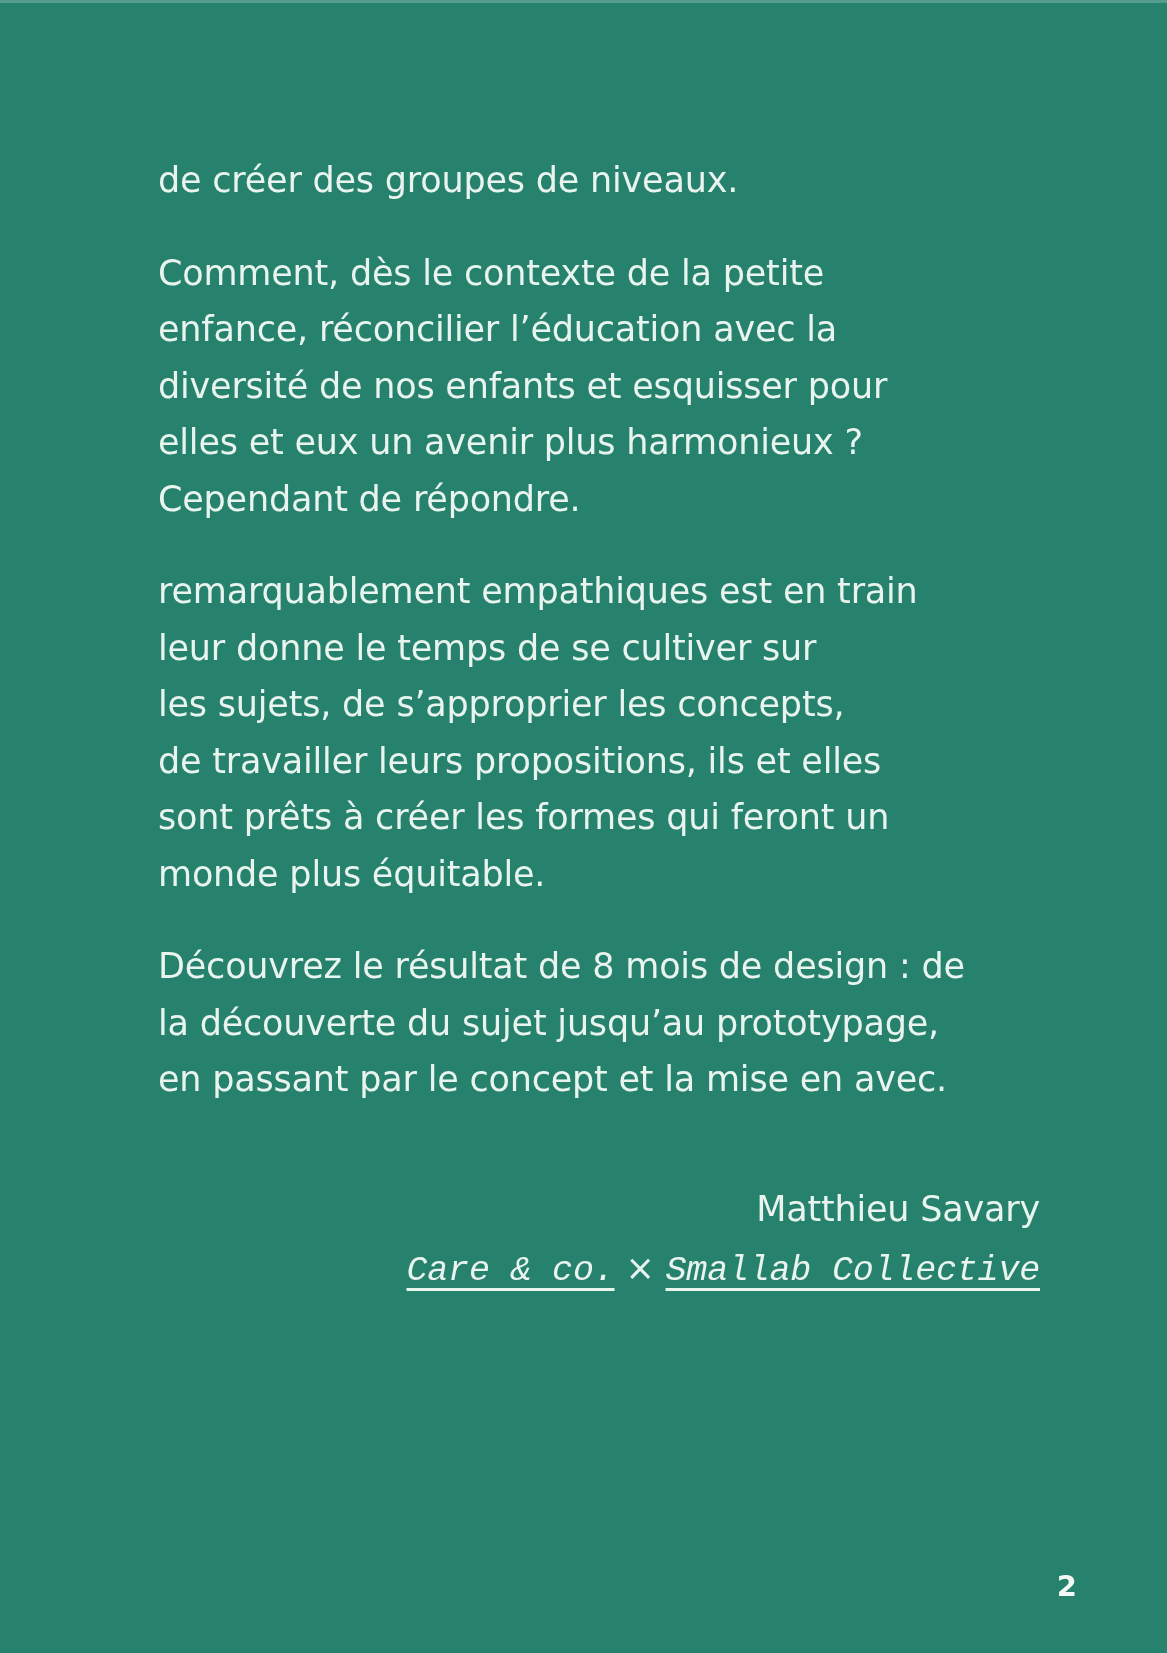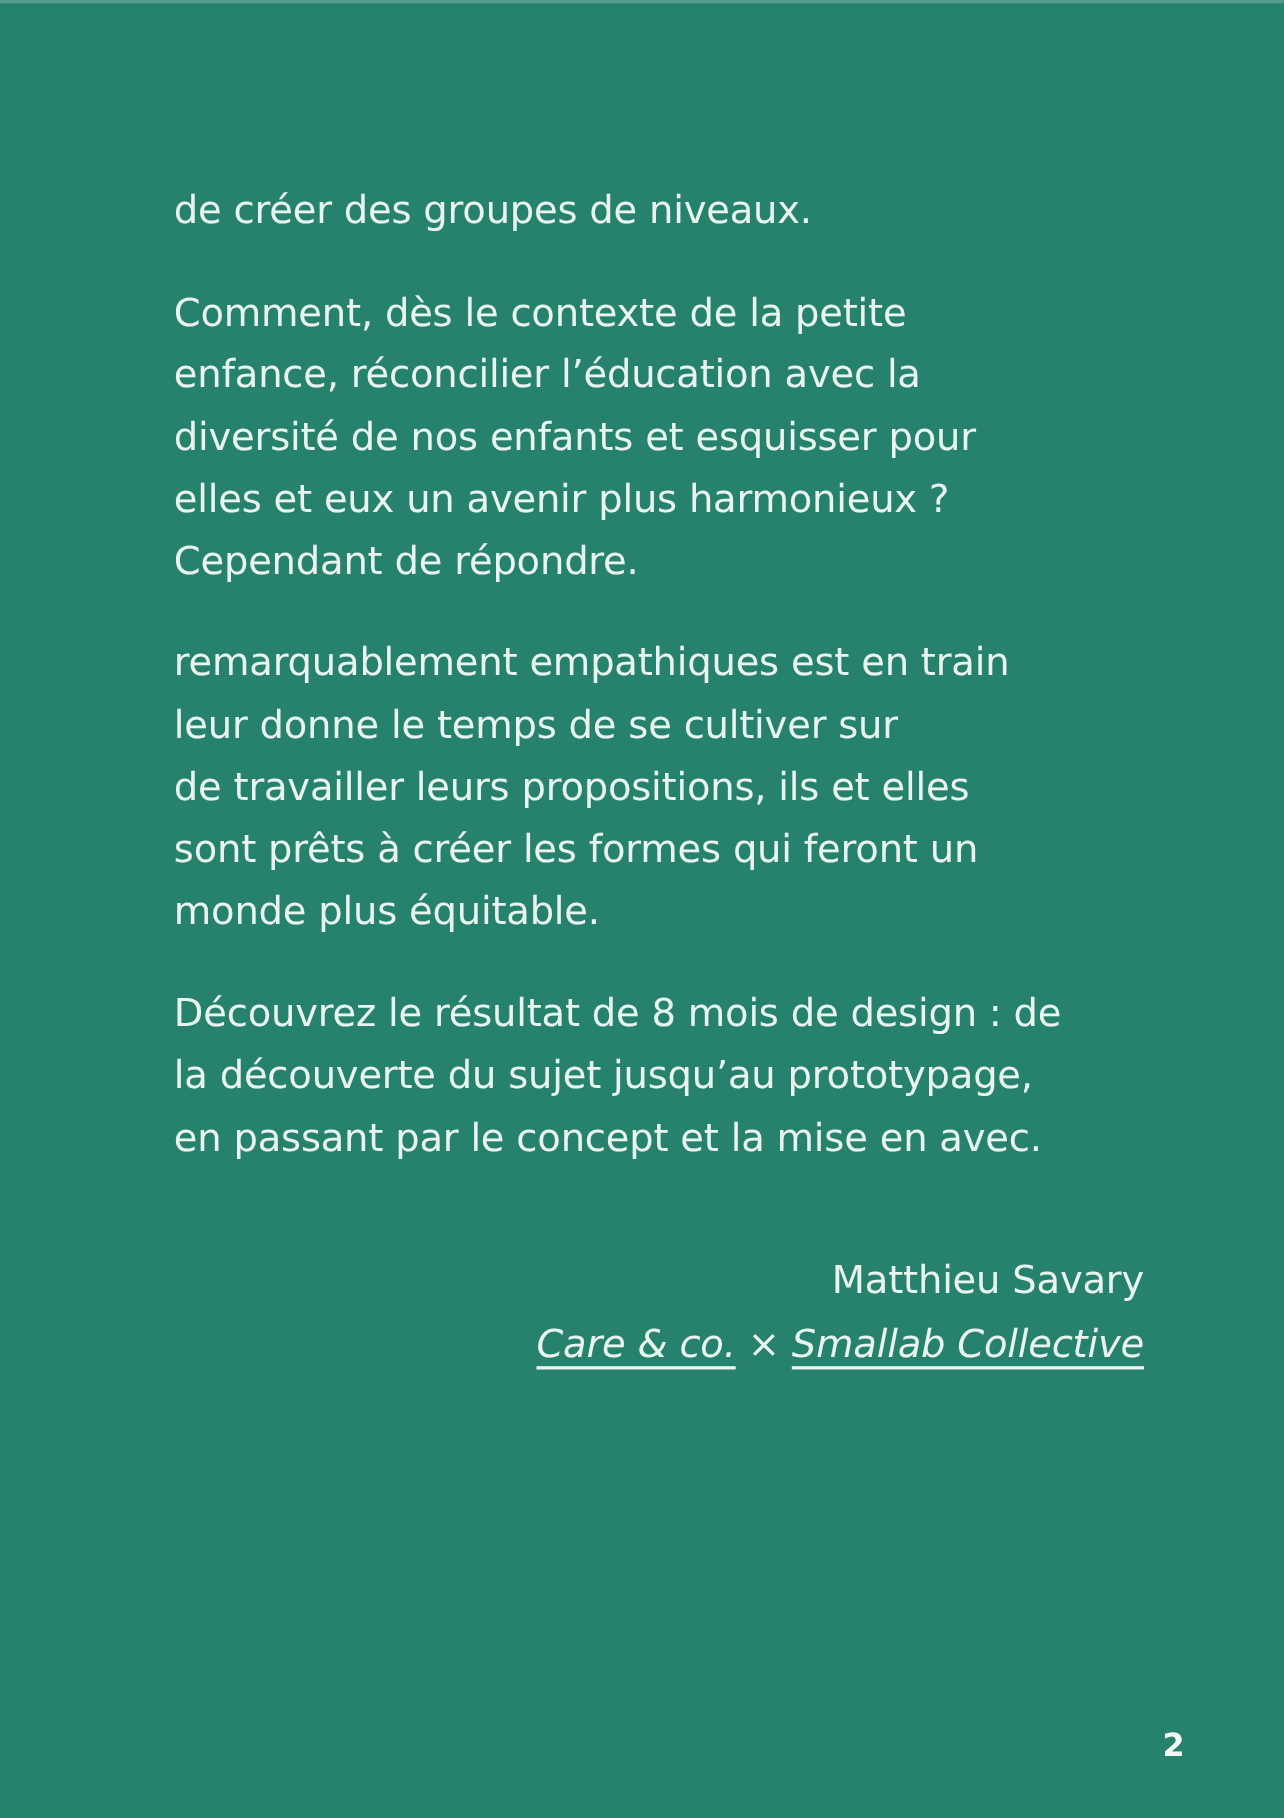--- a/index.html
+++ b/index.html
@@ -24,41 +24,42 @@
     position: absolute;
     top: 152px;
     left: 158px;
     width: 882px;
     color: #E9F4EF;
     font-size: 35px;
     line-height: 56.5px;
     letter-spacing: -0.2px;
   }
   .content p {
-    margin: 12px 0 36px 0;
+    margin: 0 0 36px 0;
   }
   .content p:last-of-type {
     margin-bottom: 0;
   }
   .line {
     display: block;
     white-space: nowrap;
   }
   .signature {
     margin-top: 72px;
     text-align: right;
     line-height: 59px;
   }
   .signature a {
     color: #E9F4EF;
     font-style: italic;
     text-decoration: underline;
     text-decoration-thickness: 3px;
     text-underline-offset: 8px;
     cursor: pointer;
+    font-family: Liberation Mono, monospace;
   }
   .signature .sep {
     font-style: normal;
     text-decoration: none;
   }
   .page-number {
     position: absolute;
     top: 1569px;
     right: 90px;
     color: #F2F8F4;
@@ -82,20 +83,21 @@
     <span class="line">Comment, dès le contexte de la petite</span>
     <span class="line">enfance, réconcilier l’éducation avec la</span>
     <span class="line">diversité de nos enfants et esquisser pour</span>
     <span class="line">elles et eux un avenir plus harmonieux ?</span>
     <span class="line">Cependant de répondre.</span>
   </p>
 
   <p>
     <span class="line">remarquablement empathiques est en train</span>
     <span class="line">leur donne le temps de se cultiver sur</span>
+    <span class="line">les sujets, de s’approprier les concepts,</span>
     <span class="line">de travailler leurs propositions, ils et elles</span>
     <span class="line">sont prêts à créer les formes qui feront un</span>
     <span class="line">monde plus équitable.</span>
   </p>
 
   <p>
     <span class="line">Découvrez le résultat de 8 mois de design : de</span>
     <span class="line">la découverte du sujet jusqu’au prototypage,</span>
     <span class="line">en passant par le concept et la mise en avec.</span>
   </p>

